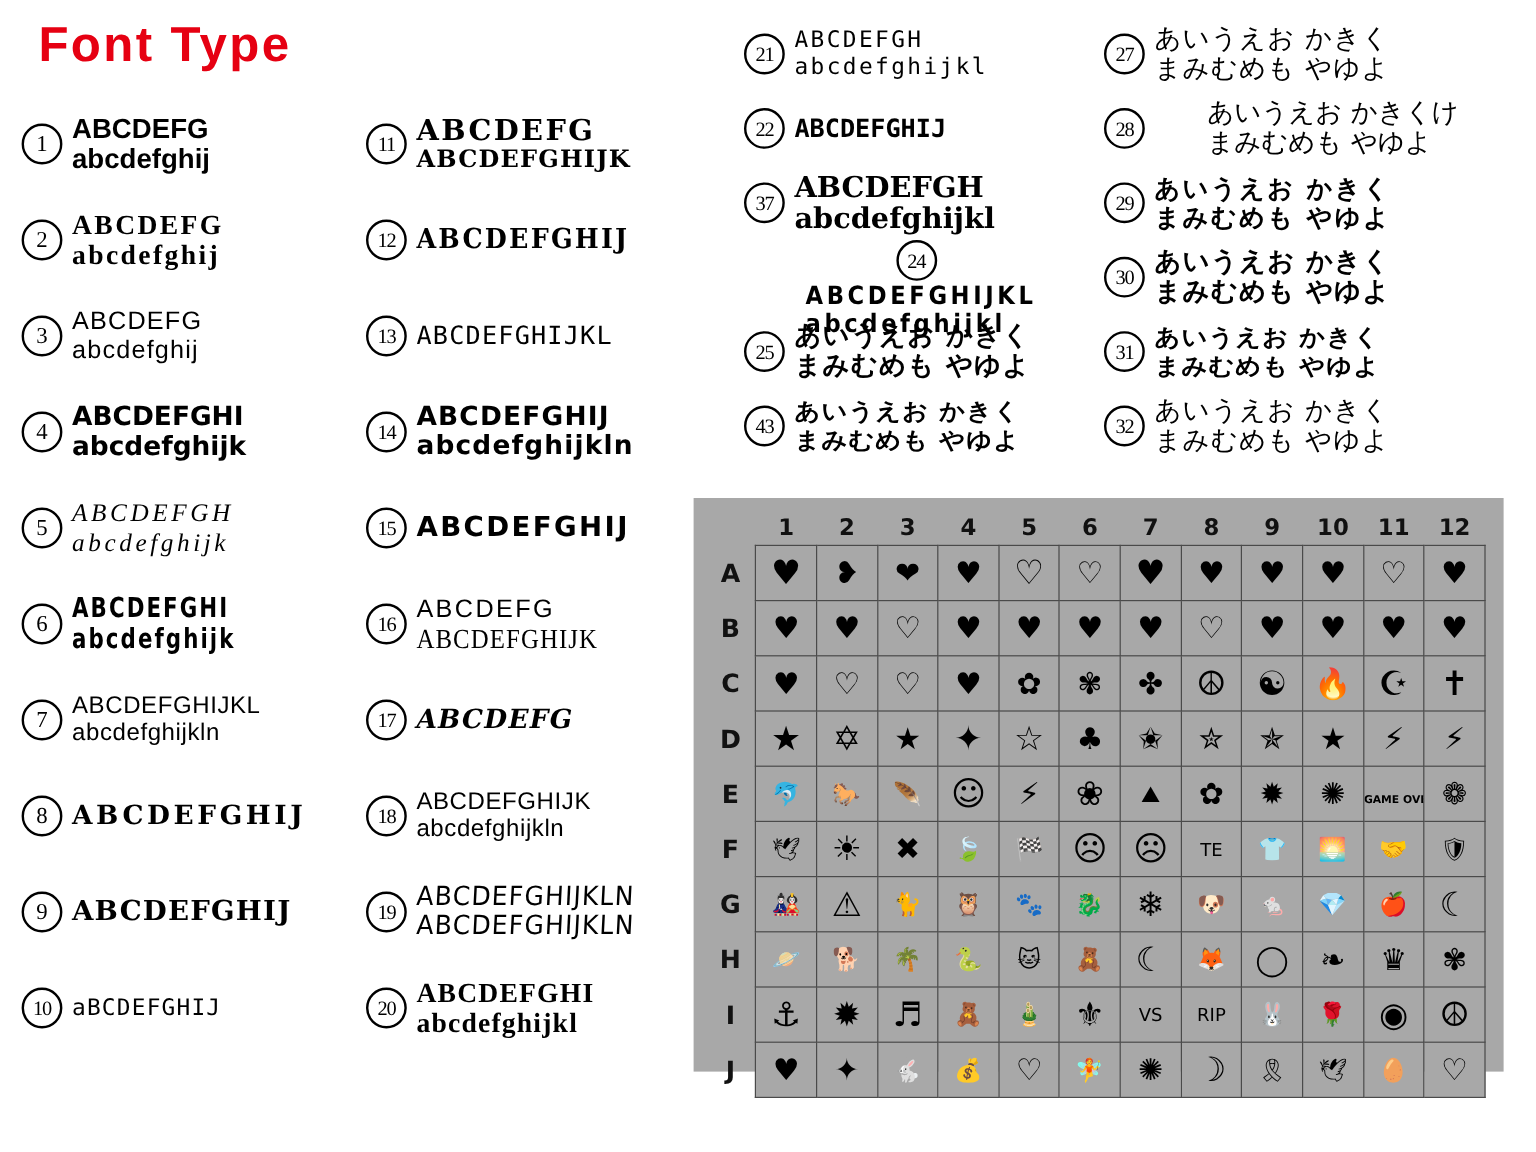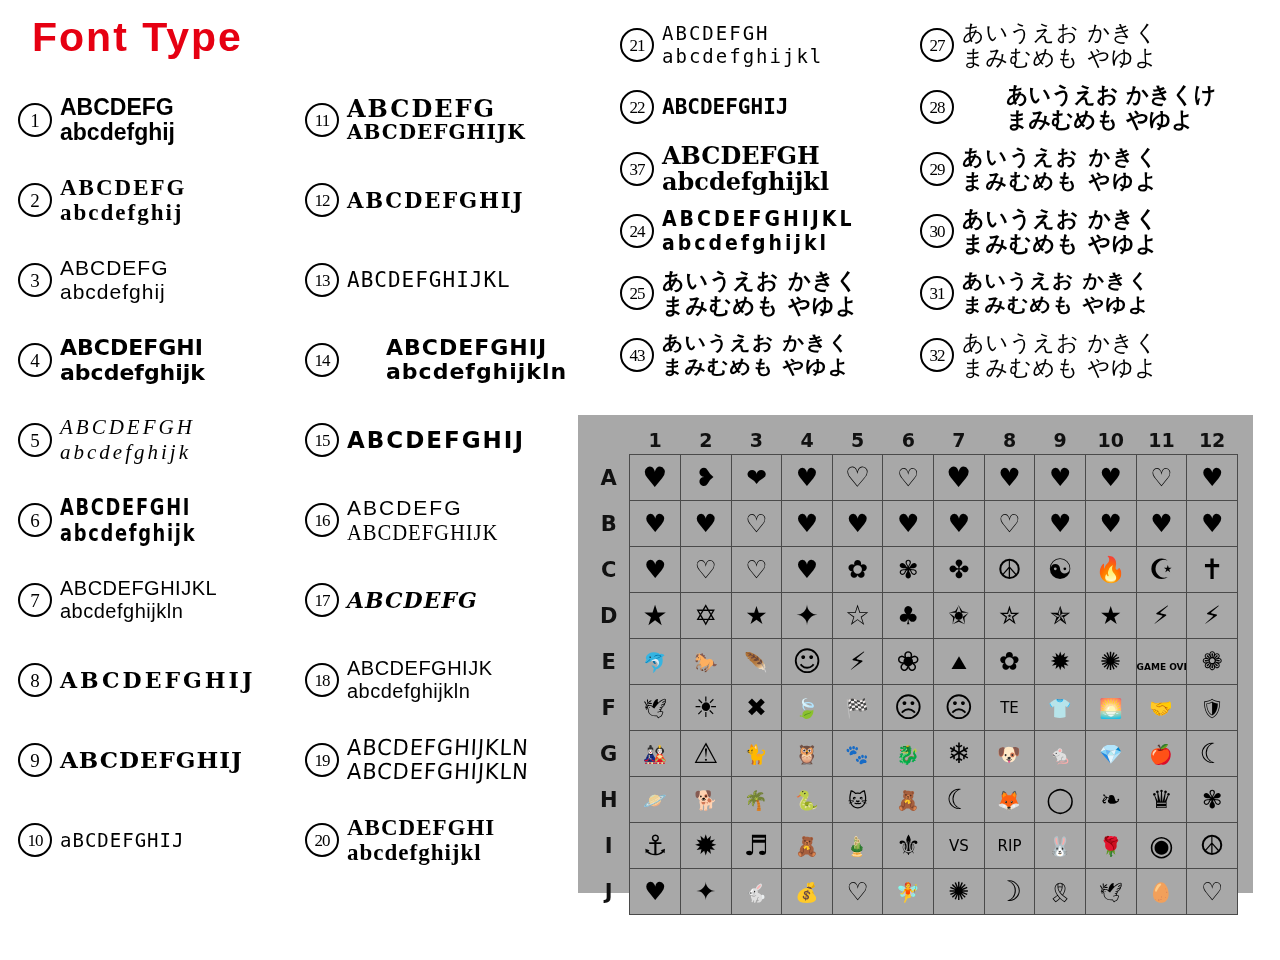--- a/index.html
+++ b/index.html
@@ -78,21 +78,21 @@
   .s-hand       {font-family:"DejaVu Sans",sans-serif;font-weight:400;font-size:22px;line-height:24px;letter-spacing:1px;transform:skewX(-3deg) scaleX(.95);transform-origin:left center;}
   .s-bodoni     {font-family:"Liberation Serif",serif;font-weight:bold;font-size:23px;line-height:25px;letter-spacing:1px;}
   .s-mono       {font-family:"DejaVu Sans Mono",monospace;font-weight:400;font-size:19px;line-height:23px;letter-spacing:2px;}
   .s-square     {font-family:"DejaVu Sans Mono",monospace;font-weight:bold;font-size:21px;line-height:24px;letter-spacing:0px;}
   .s-fatserif   {font-family:"DejaVu Serif",serif;font-weight:bold;font-size:24px;line-height:26px;letter-spacing:0px;}
   .s-blockbold  {font-family:"DejaVu Sans Condensed","DejaVu Sans",sans-serif;font-weight:bold;font-size:21px;line-height:24px;letter-spacing:3px;}
   .s-jp         {font-family:"DejaVu Sans",sans-serif;font-weight:bold;font-size:22px;line-height:25px;letter-spacing:1px;}
   .s-jp-sq      {font-family:"DejaVu Sans",sans-serif;font-weight:bold;font-size:21px;line-height:24px;letter-spacing:1px;transform:scaleY(.92);transform-origin:left center;}
   .s-jp-min     {font-family:"DejaVu Serif",serif;font-weight:400;font-size:22px;line-height:25px;letter-spacing:1px;}
   .s-jp-round   {font-family:"DejaVu Sans",sans-serif;font-weight:bold;font-size:21px;line-height:24px;letter-spacing:2px;}
-  .s-jp-bold    {font-family:"DejaVu Sans",sans-serif;font-weight:bold;font-size:22px;line-height:25px;letter-spacing:0px;}
+  .s-jp-bold    {font-family:"DejaVu Sans",sans-serif;font-weight:normal;font-size:22px;line-height:25px;letter-spacing:0px;}
 
   
   #iconpanel{
     position:absolute;
     left:578px;top:415px;
     width:675px;height:478px;
     background:#a8a8a8;
     box-sizing:border-box;
   }
   .gridwrap{
@@ -199,21 +199,21 @@
         <div class="fsample"><span class="fline s-circusbig">ABCDEFG</span><span class="fline s-circussm">ABCDEFGHIJK</span></div>
       </div>
       <div class="frow" style="height: 80px;">
         <div class="fnum two">12</div>
         <div class="fsample"><span class="fline s-egyptian">ABCDEFGHIJ</span></div>
       </div>
       <div class="frow" style="height: 80px;">
         <div class="fnum two">13</div>
         <div class="fsample"><span class="fline s-stencil">ABCDEFGHIJKL</span></div>
       </div>
-      <div class="frow" style="height: 80px; gap: 39px;">
+      <div class="frow" style="height: 80px;">
         <div class="fnum two">14</div>
         <div class="fsample"><span class="fline s-comic">ABCDEFGHIJ</span><span class="fline s-comic">abcdefghijkln</span></div>
       </div>
       <div class="frow" style="height: 80px;">
         <div class="fnum two">15</div>
         <div class="fsample"><span class="fline s-heavy">ABCDEFGHIJ</span></div>
       </div>
       <div class="frow" style="height: 80px;">
         <div class="fnum two">16</div>
         <div class="fsample"><span class="fline s-thinwide">ABCDEFG</span><span class="fline s-romanlite">ABCDEFGHIJK</span></div>
@@ -241,21 +241,21 @@
         <div class="fsample"><span class="fline s-mono">ABCDEFGH</span><span class="fline s-mono">abcdefghijkl</span></div>
       </div>
       <div class="frow" style="height: 62px;">
         <div class="fnum two">22</div>
         <div class="fsample"><span class="fline s-square">ABCDEFGHIJ</span></div>
       </div>
       <div class="frow" style="height: 62px;">
         <div class="fnum two">37</div>
         <div class="fsample"><span class="fline s-fatserif">ABCDEFGH</span><span class="fline s-fatserif">abcdefghijkl</span></div>
       </div>
-      <div class="frow" style="height: 62px;">
+      <div class="frow" style="height: 62px; flex-direction: column;">
         <div class="fnum two">24</div>
         <div class="fsample"><span class="fline s-blockbold">ABCDEFGHIJKL</span><span class="fline s-blockbold">abcdefghijkl</span></div>
       </div>
       <div class="frow" style="height: 62px;">
         <div class="fnum two">25</div>
         <div class="fsample"><span class="fline s-jp">あいうえお かきく</span><span class="fline s-jp">まみむめも やゆよ</span></div>
       </div>
       <div class="frow" style="height: 62px;">
         <div class="fnum two">43</div>
         <div class="fsample"><span class="fline s-jp-sq">あいうえお かきく</span><span class="fline s-jp-sq">まみむめも やゆよ</span></div>

